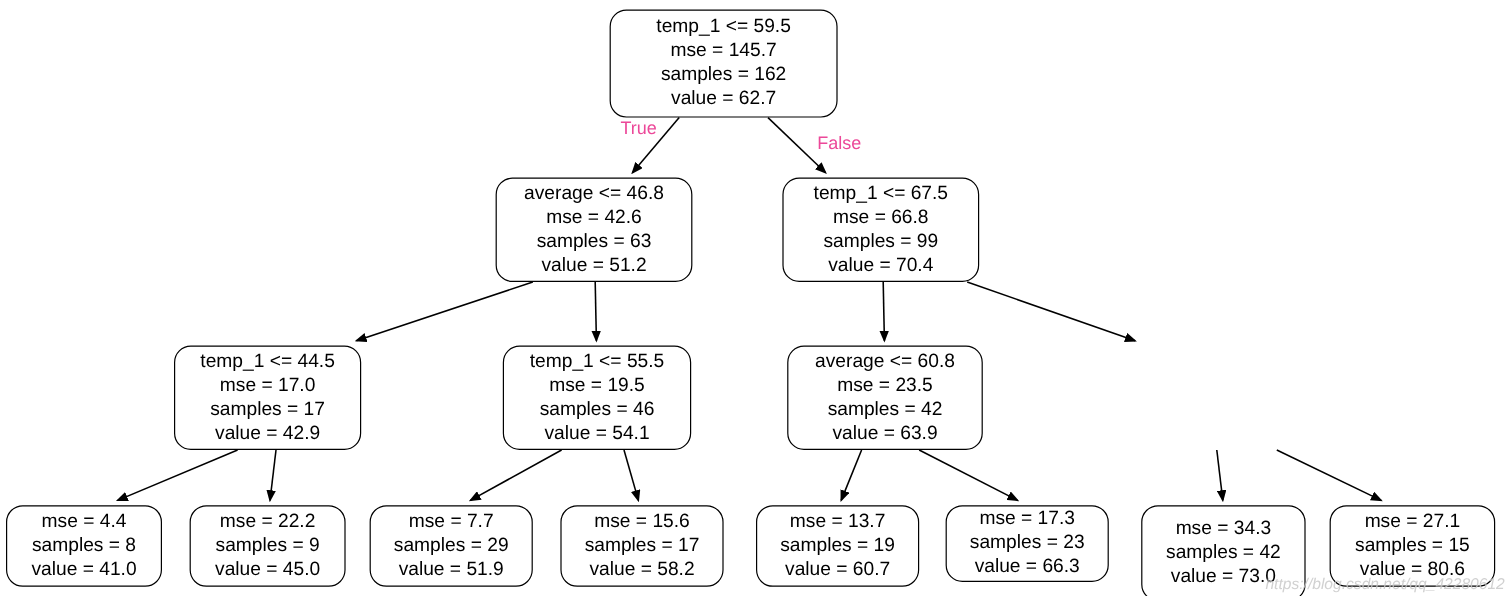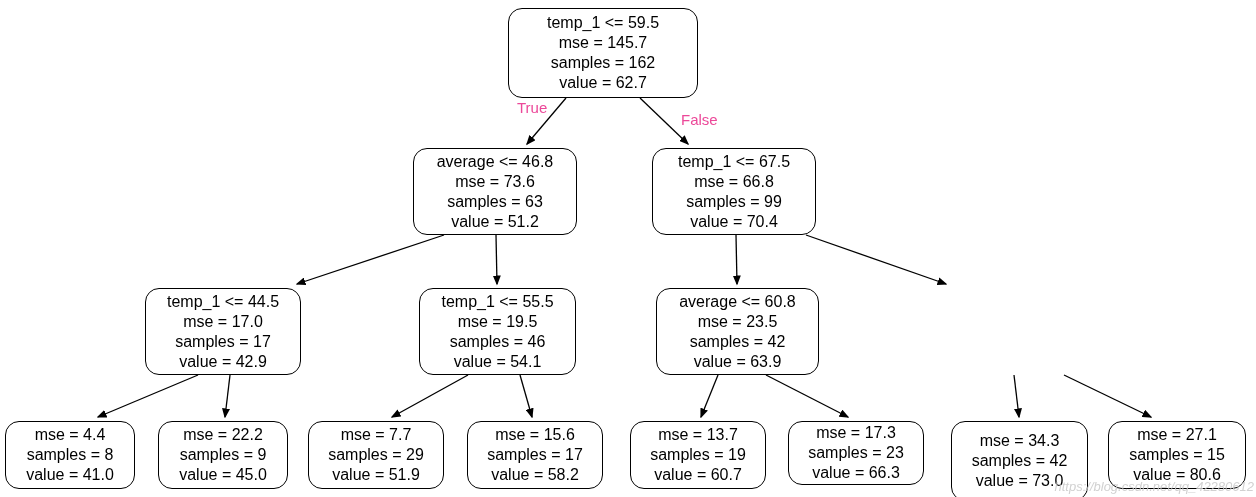--- a/index.html
+++ b/index.html
@@ -87,21 +87,21 @@
     <div>mse = 145.7</div>
     <div>samples = 162</div>
     <div>value = 62.7</div>
   </div>
 
   <div class="edge-label" style="left:517px;top:99px">True</div>
   <div class="edge-label" style="left:681px;top:111px">False</div>
 
   <div class="node" style="left:413px;top:148px;width:164px;height:87px">
     <div>average &lt;= 46.8</div>
-    <div>mse = 73.6</div>
+    <div>mse = 42.6</div>
     <div>samples = 63</div>
     <div>value = 51.2</div>
   </div>
   <div class="node" style="left:652px;top:148px;width:164px;height:87px">
     <div>temp_1 &lt;= 67.5</div>
     <div>mse = 66.8</div>
     <div>samples = 99</div>
     <div>value = 70.4</div>
   </div>
 

